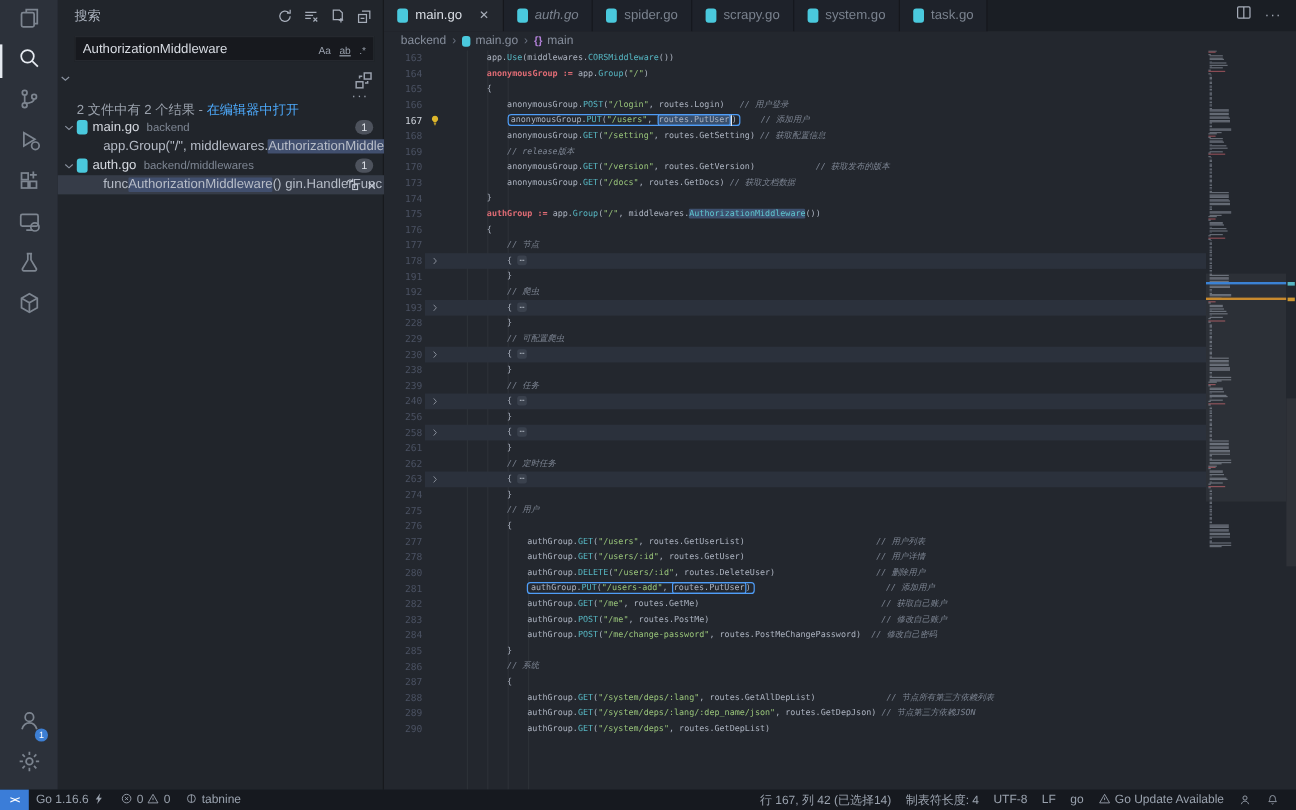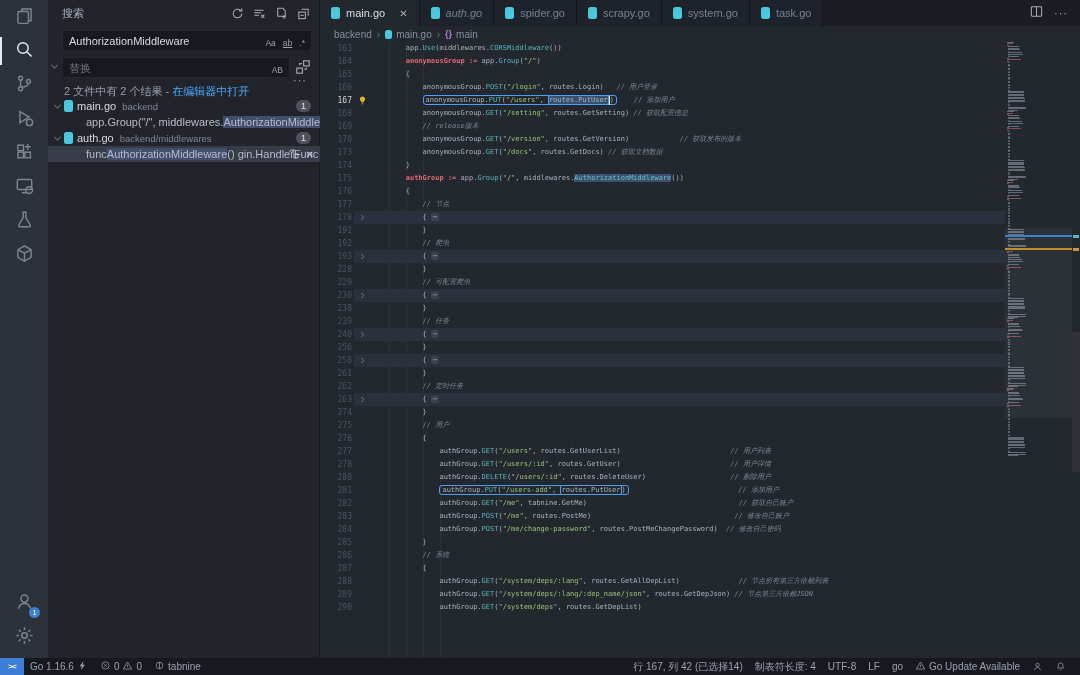--- a/index.html
+++ b/index.html
@@ -207,24 +207,20 @@
               </svg></span></span>
         </span>
     </div>
     <span class="toggle-replace"><svg viewBox="0 0 16 16" fill="none" stroke="currentColor" stroke-width="1.1">
           <path d="M3.5 6l4.5 4 4.5-4" stroke-width="1.4"></path>
         </svg></span>
     <div class="sb-input" style="top:30px;width:250px;">
       <input value="AuthorizationMiddleware" style="">
       <span id="search-opts"><span class="opt">Aa</span><span class="opt u">ab</span><span class="opt">.*</span></span>
     </div>
-    <div class="sb-input" style="top:57px;width:228px;">
-      <input placeholder="替换" style="">
-      <span id="replace-opts"><span class="opt">AB</span></span>
-    </div>
     <span class="replace-all-btn">
         <svg viewBox="0 0 16 16" fill="none" stroke="currentColor" stroke-width="1.1">
           <rect x="2.5" y="9" width="5" height="4.5"></rect>
           <rect x="8.5" y="2.5" width="5" height="4.5"></rect>
           <path d="M5 6.5V5h2M11 8.5V10H9"></path>
         </svg>
       </span>
     <div class="sb-more">···</div>
     <div class="sb-summary">
       <span>2 文件中有 2 个结果 - </span><a href="#">在编辑器中打开</a>
@@ -530,21 +526,21 @@
           <span class="codeline"><span class="tk-v">                authGroup.</span><span class="tk-f">DELETE</span><span class="tk-v">(</span><span class="tk-s">"/users/:id"</span><span class="tk-v">, routes.DeleteUser)                    </span><span class="tk-c">// 删除用户</span></span>
         </div>
         <div class="row">
           <span class="ln">281</span>
           <span class="foldcol"></span>
           <span class="codeline"><span class="tk-v">                </span><span class="w-box"><span class="tk-v">authGroup.</span><span class="tk-f">PUT</span><span class="tk-v">(</span><span class="tk-s">"/users-add"</span><span class="tk-v">, </span><span class="w-sel2"><span class="tk-v">routes.PutUser</span></span><span class="tk-v">)</span></span><span class="tk-v">                          </span><span class="tk-c">// 添加用户</span></span>
         </div>
         <div class="row">
           <span class="ln">282</span>
           <span class="foldcol"></span>
-          <span class="codeline"><span class="tk-v">                authGroup.</span><span class="tk-f">GET</span><span class="tk-v">(</span><span class="tk-s">"/me"</span><span class="tk-v">, tabnine.GetMe)                                    </span><span class="tk-c">// 获取自己账户</span></span>
+          <span class="codeline"><span class="tk-v">                authGroup.</span><span class="tk-f">GET</span><span class="tk-v">(</span><span class="tk-s">"/me"</span><span class="tk-v">, routes.GetMe)                                    </span><span class="tk-c">// 获取自己账户</span></span>
         </div>
         <div class="row">
           <span class="ln">283</span>
           <span class="foldcol"></span>
           <span class="codeline"><span class="tk-v">                authGroup.</span><span class="tk-f">POST</span><span class="tk-v">(</span><span class="tk-s">"/me"</span><span class="tk-v">, routes.PostMe)                                  </span><span class="tk-c">// 修改自己账户</span></span>
         </div>
         <div class="row">
           <span class="ln">284</span>
           <span class="foldcol"></span>
           <span class="codeline"><span class="tk-v">                authGroup.</span><span class="tk-f">POST</span><span class="tk-v">(</span><span class="tk-s">"/me/change-password"</span><span class="tk-v">, routes.PostMeChangePassword)  </span><span class="tk-c">// 修改自己密码</span></span>

